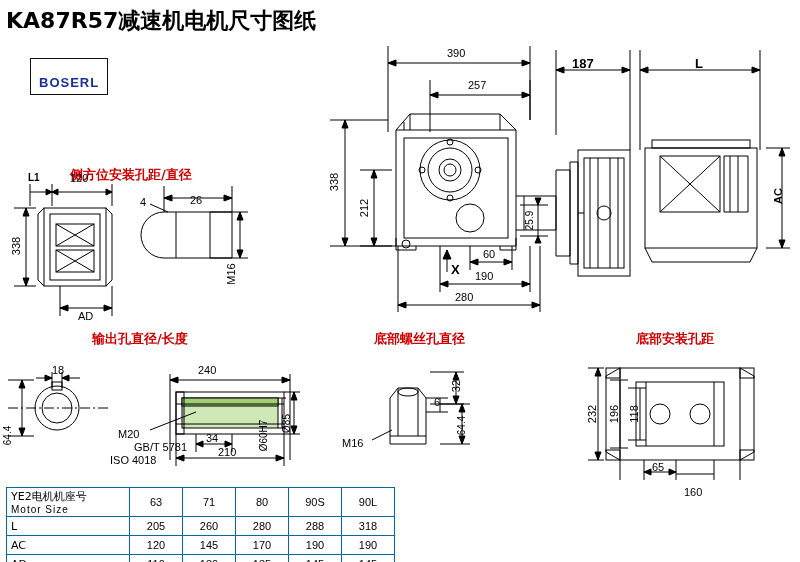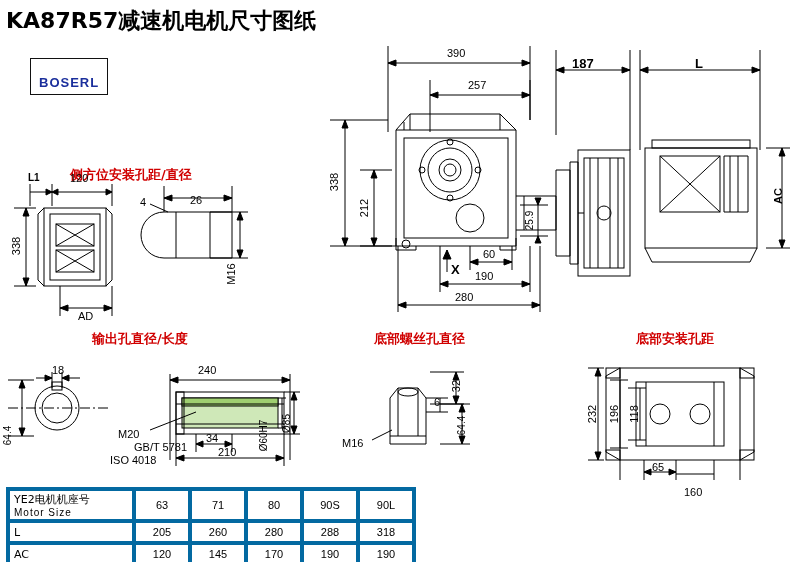--- a/index.html
+++ b/index.html
@@ -47,21 +47,21 @@
     transform:rotate(-90deg);
   }
   svg{position:absolute;left:0;top:0;}
   .tbl{
     position:absolute;left:6px;top:487px;
     border-collapse:collapse;
     font-size:11px;
     font-family:"Liberation Sans", sans-serif;
   }
   .tbl td{
-    border:4px solid #0369a1;
+    border:1px solid #0369a1;
     text-align:center;
     padding:1px 0 1px 0;
     height:16px;
   }
   .tbl td.hdr-left{
     text-align:left;padding-left:4px;width:118px;
     font-family:"DejaVu Sans", sans-serif;
     font-size:11px;
   }
   .tbl td.val{width:52px;}

